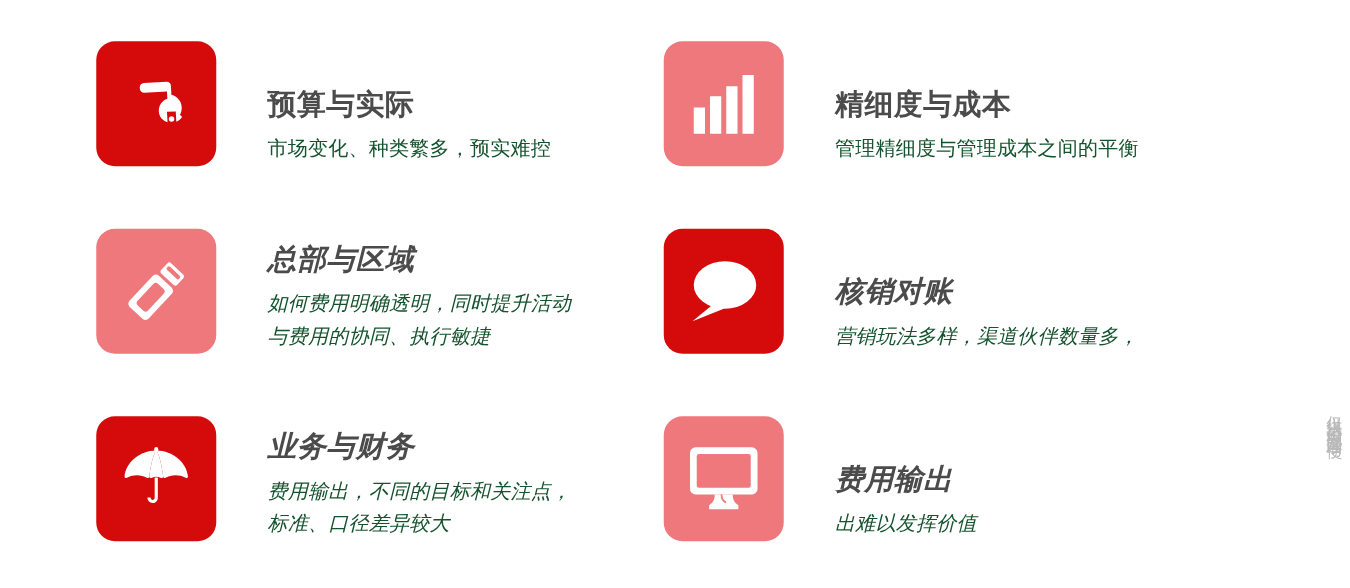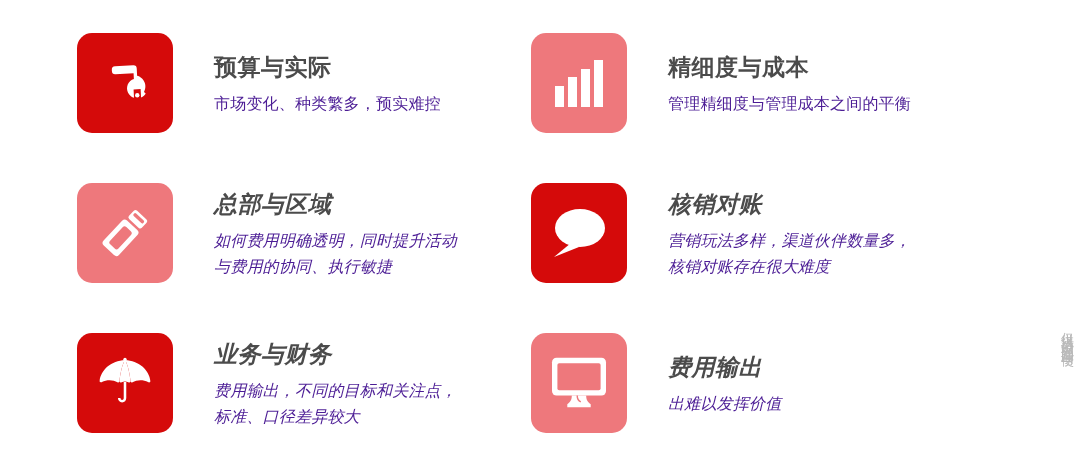--- a/index.html
+++ b/index.html
@@ -19,21 +19,21 @@
     position: absolute;
     left: 0;
     top: 0;
     width: 1080px;
     height: 470px;
   }
 
   .card {
     position: absolute;
     display: flex;
-    align-items: center;
+    align-items: flex-end;
   }
 
   
   .col-left  { left: 77px; }
   .col-right { left: 531px; }
 
   
   .row-1 { top: 33px; }
   .row-2 { top: 183px; font-style: italic; }
   .row-3 { top: 333px; font-style: italic; }
@@ -59,21 +59,21 @@
   .card-title {
     font-size: 23px;
     font-weight: bold;
     color: #4b4b4b;
     line-height: 1.25;
     letter-spacing: 0.5px;
     white-space: nowrap;
   }
   .card-desc {
     font-size: 16px;
-    color: #4c1d95;
+    color: #14532d;
     line-height: 1.62;
     margin-top: 9px;
     letter-spacing: 0.2px;
   }
   .card-desc .line {
     display: block;
     white-space: nowrap;
   }
 
   .watermark {
@@ -161,21 +161,20 @@
         <svg width="60" height="56" viewBox="0 0 60 56">
           <ellipse cx="31" cy="23" rx="25" ry="19" fill="#ffffff"></ellipse>
           <path d="M22 38 L26 36 L30 42 L5 52 Z" fill="#ffffff"></path>
         </svg>
       </span>
     </div>
     <div class="card-text">
       <div class="card-title">核销对账</div>
       <div class="card-desc">
         <span class="line">营销玩法多样，渠道伙伴数量多，</span>
-        <span class="line">核销对账存在很大难度</span>
       </div>
     </div>
   </div>
 
   <div class="card col-left row-3">
     <div class="icon-tile" style="background:#d50a0a">
       <span>
         <svg width="58" height="58" viewBox="0 0 64 64">
           <path d="M32 7 C17 7 5 18 4 30 C4.2 31.4 5.6 31.6 6.6 31 C9 29.6 12 28.9 15 28.9 C18.2 28.9 21.3 29.8 23.7 31.2 C24.5 31.7 25.6 31.3 25.8 30.4 C27 21 29 11 32 7 Z" fill="#ffffff"></path>
           <path d="M32 7 C35 11 37 21 38.2 30.4 C38.4 31.3 39.5 31.7 40.3 31.2 C42.7 29.8 45.8 28.9 49 28.9 C52 28.9 55 29.6 57.4 31 C58.4 31.6 59.8 31.4 60 30 C59 18 47 7 32 7 Z" fill="#ffffff"></path>

